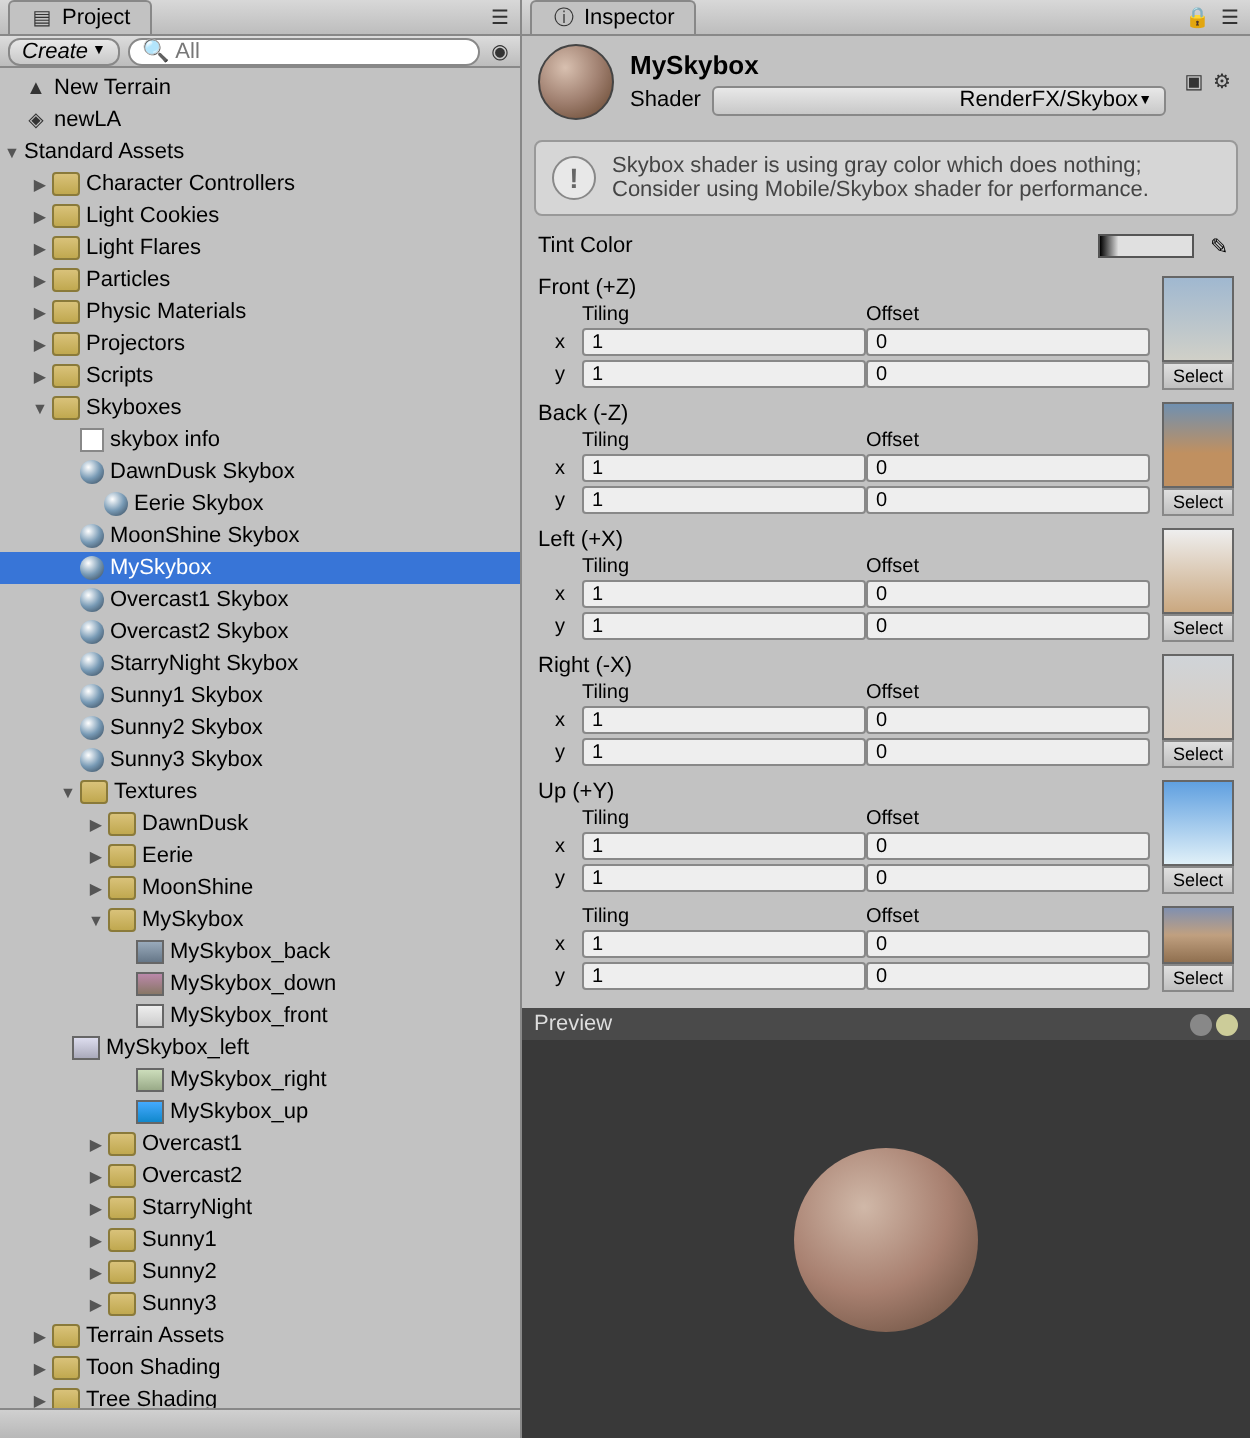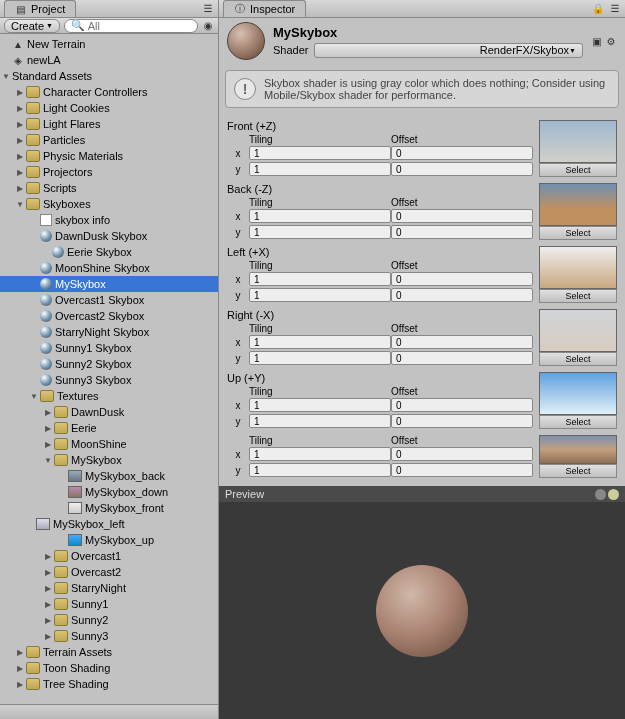--- a/index.html
+++ b/index.html
@@ -3,21 +3,21 @@
 <meta charset="utf-8">
 <style>
 * { margin: 0; padding: 0; box-sizing: border-box; font-family: Arial, sans-serif; font-size: 11px; }
 body { background: #c2c2c2; width: 625px; height: 719px; overflow: hidden; display: flex; }
 .panel { background: #c2c2c2; display: flex; flex-direction: column; }
 .project-panel { width: 303px; border-right: 1px solid #888; }
 .inspector-panel { flex: 1; }
 .tab-bar { height: 18px; background: linear-gradient(#d8d8d8,#bdbdbd); border-bottom: 1px solid #888; display: flex; align-items: center; padding-left: 4px; }
 .tab { padding: 2px 10px; background: #c2c2c2; border: 1px solid #888; border-bottom: none; border-radius: 3px 3px 0 0; display: flex; align-items: center; gap: 4px; }
 .toolbar { height: 16px; background: linear-gradient(#dcdcdc,#bcbcbc); border-bottom: 1px solid #888; display: flex; align-items: center; gap: 4px; padding: 0 4px; }
-.btn-sm { height: 14px; padding: 0 6px; background: linear-gradient(#e8e8e8,#c8c8c8); border: 1px solid #888; border-radius: 6px; font-size: 9px; display: flex; align-items: center; }
+.btn-sm { height: 14px; padding: 0 6px; background: linear-gradient(#e8e8e8,#c8c8c8); border: 1px solid #888; border-radius: 6px; font-size: 9px; display: flex; align-items: center; font-style: italic; }
 .search { flex: 1; height: 14px; background: #fff; border: 1px solid #888; border-radius: 7px; padding: 0 6px; font-size: 9px; color: #777; display: flex; align-items: center; }
 .tree { flex: 1; overflow: auto; padding: 2px 0; }
 .tree-item { display: flex; align-items: center; height: 16px; padding-right: 4px; cursor: default; white-space: nowrap; }
 .tree-item.sel { background: #3875d7; color: #fff; }
 .arw { width: 12px; text-align: center; font-size: 8px; color: #555; }
 .fold { width: 14px; height: 12px; background: linear-gradient(#d9c27a,#c0a84f); border: 1px solid #8a7a3a; border-radius: 2px; margin-right: 3px; }
 .mat { width: 12px; height: 12px; border-radius: 50%; background: radial-gradient(circle at 35% 30%,#fff,#789ab5,#345); margin-right: 3px; }
 .txt-ico { width: 12px; height: 12px; background: #fff; border: 1px solid #888; margin-right: 3px; }
 .tex { width: 14px; height: 12px; margin-right: 3px; border: 1px solid #666; }
 .t-back { background: linear-gradient(#9ab,#678); }
@@ -42,21 +42,21 @@
 .swatch { width: 48px; height: 12px; background: linear-gradient(90deg,#000,#e0e0e0 20%,#e0e0e0); border: 1px solid #555; margin-left: auto; margin-right: 4px; }
 .pencil { width: 12px; font-size: 11px; }
 .face { margin-top: 6px; display: flex; gap: 6px; }
 .face-left { flex: 1; }
 .face-title { font-size: 11px; margin-bottom: 2px; }
 .til-hdr { display: flex; padding-left: 22px; }
 .til-hdr span { flex: 1; font-size: 10px; }
 .til-row { display: flex; align-items: center; height: 16px; }
 .til-row .ax { width: 22px; text-align: center; font-size: 10px; }
 .num { flex: 1; height: 14px; background: #eee; border: 1px solid #888; border-radius: 2px; padding: 0 4px; font-size: 10px; }
-.thumb { width: 78px; display: flex; flex-direction: column; }
+.thumb { width: 36px; display: flex; flex-direction: column; }
 .thumb-img { flex: 1; border: 1px solid #666; }
 .th-front { background: linear-gradient(#a0b8d0,#d0d0c8); }
 .th-back { background: linear-gradient(#7090b0, #c09060 60%); }
 .th-left { background: linear-gradient(#eee,#caa880); }
 .th-right { background: linear-gradient(#d0d4d8,#d8ccc0); }
 .th-up { background: linear-gradient(#60a0e0,#e0f0f8); }
 .th-down { background: linear-gradient(#8090b0,#c0a080 50%,#907050); }
 .sel-btn { height: 14px; background: linear-gradient(#e0e0e0,#c0c0c0); border: 1px solid #888; font-size: 9px; text-align: center; line-height: 12px; }
 .preview-hdr { height: 16px; background: #4a4a4a; color: #ddd; display: flex; align-items: center; padding: 0 6px; margin-top: 8px; font-size: 10px; }
 .preview-hdr .sp { margin-left: auto; display: flex; gap: 2px; }
@@ -221,20 +221,24 @@
       </div>
     <div class="tree-item" style="padding-left:68px">
         <span class="tex t-front"></span>
         <span>MySkybox_front</span>
       </div>
     <div class="tree-item" style="padding-left:36px">
         <span class="tex t-left"></span>
         <span>MySkybox_left</span>
       </div>
     <div class="tree-item" style="padding-left:68px">
+        <span class="tex t-right"></span>
+        <span>MySkybox_right</span>
+      </div>
+    <div class="tree-item" style="padding-left:68px">
         <span class="tex t-up"></span>
         <span>MySkybox_up</span>
       </div>
     <div class="tree-item" style="padding-left:42px">
         <span class="arw">▶</span>
         <span class="fold"></span>
         <span>Overcast1</span>
       </div>
     <div class="tree-item" style="padding-left:42px">
         <span class="arw">▶</span>
@@ -307,20 +311,25 @@
         <span class="mini-ico">▣</span>
         <span class="mini-ico">⚙</span>
       </div>
     </div>
   </div>
   <div class="warn-box">
     <div class="warn-ico">!</div>
     <div>Skybox shader is using gray color which does nothing; Consider using Mobile/Skybox shader for performance.</div>
   </div>
   <div class="props">
+    <div class="prop-row">
+      <span class="prop-lbl">Tint Color</span>
+      <div class="swatch"></div>
+      <span class="pencil">✎</span>
+    </div>
 
     <div id="faces">
         <div class="face">
     <div class="face-left">
       <div class="face-title">Front (+Z)</div>
       <div class="til-hdr">
               <span>Tiling</span>
               <span>Offset</span>
             </div>
       <div class="til-row">

